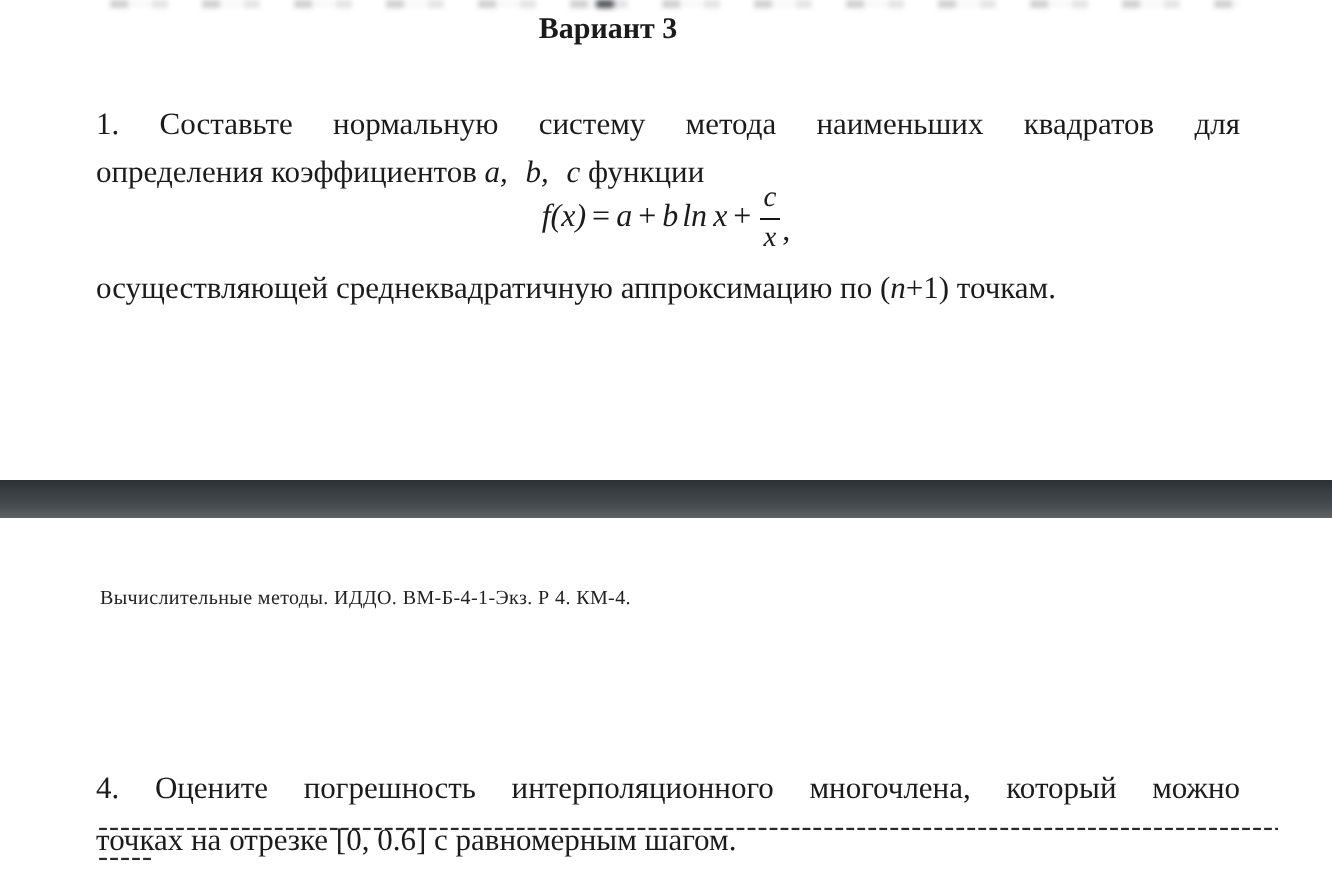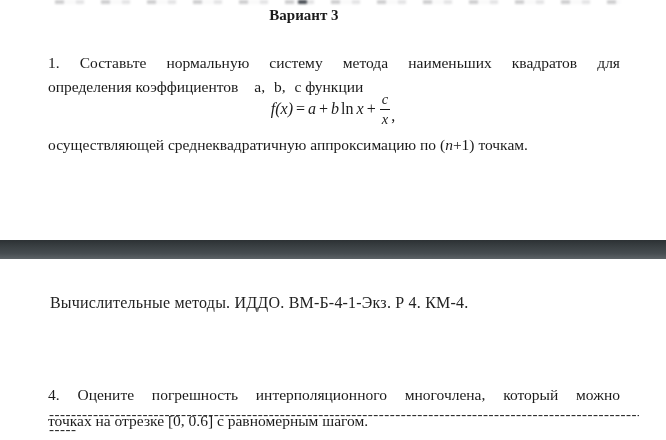--- a/index.html
+++ b/index.html
@@ -5,21 +5,21 @@
   html, body { margin:0; padding:0; }
   body {
     width:666px; height:440px;
     background:#ffffff;
     font-family:"Liberation Serif","DejaVu Serif",serif;
     color:#1b1b1b;
     position:relative;
     overflow:hidden;
   }
   .it { font-style:italic; }
-  .coef { word-spacing:5px;margin-left:12px; }
+  .coef { font-style:italic; word-spacing:5px; }
 
   .top-remnant {
     position:absolute; top:0; left:55px; width:565px; height:4px;
     background:repeating-linear-gradient(90deg,
       rgba(95,95,100,0.30) 0 9px, rgba(205,205,210,0.12) 9px 21px,
       rgba(130,130,135,0.22) 21px 29px, rgba(255,255,255,0) 29px 46px);
     filter:blur(1.2px);
   }
   .top-remnant::after {
     content:""; position:absolute; left:243px; top:0; width:9px; height:4px;
@@ -35,37 +35,37 @@
   .p1 { top:51px; line-height:23.5px; }
   .p4 { top:336px; line-height:25.8px;margin-top:46px; }
   .jl { text-align:justify; text-align-last:justify; }
 
   .formula-block {
     position:absolute; top:92px; left:0; width:666px;
     display:flex; justify-content:center; align-items:center;
     font-size:16px;
   }
   .formula-block .op { margin:0 3px; }
-  .formula-block .fn { margin:0 3px 0 2px; }
+  .formula-block .fn { margin:0 3px 0 2px;font-style:italic; }
   .frac { display:inline-flex; flex-direction:column; align-items:center;
           font-size:14.5px; line-height:1.0; margin:0 1px; }
   .frac .num, .frac .den { padding:0 2px; }
   .frac .bar { align-self:stretch; height:1.4px; background:#161616; margin:2px 0; }
   .formula-comma { align-self:center; margin-top:13px; }
 
   .closing { position:absolute; top:136px; left:48px; width:572px; font-size:15.5px; }
 
   .separator {
     position:absolute; top:240px; left:0; width:666px; height:19px;
     background:linear-gradient(180deg,#2c3134 0%,#3a4043 35%,#464c50 70%,#5d6367 100%);
   }
 
   .course-info {
     position:absolute; top:294px; left:50px;
-    font-size:16px; letter-spacing:0.2px; color:#222;
+    font-size:10px; letter-spacing:0.2px; color:#222;
   }
 
   .inline-formula { white-space:nowrap; margin:0 3px; }
   .inline-formula sup { font-size:10px; position:relative; top:-1px; }
 
   .dash-long {
     position:absolute; top:406px; left:49px; width:590px;
     font-size:15px; letter-spacing:0.5px; color:#2a2a2a;
     white-space:nowrap; overflow:hidden;
   }

